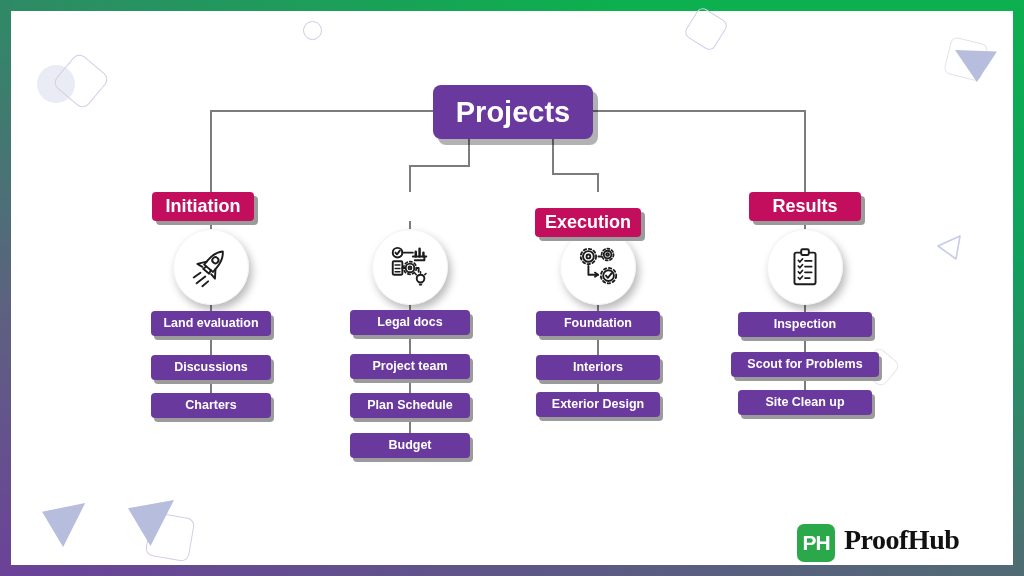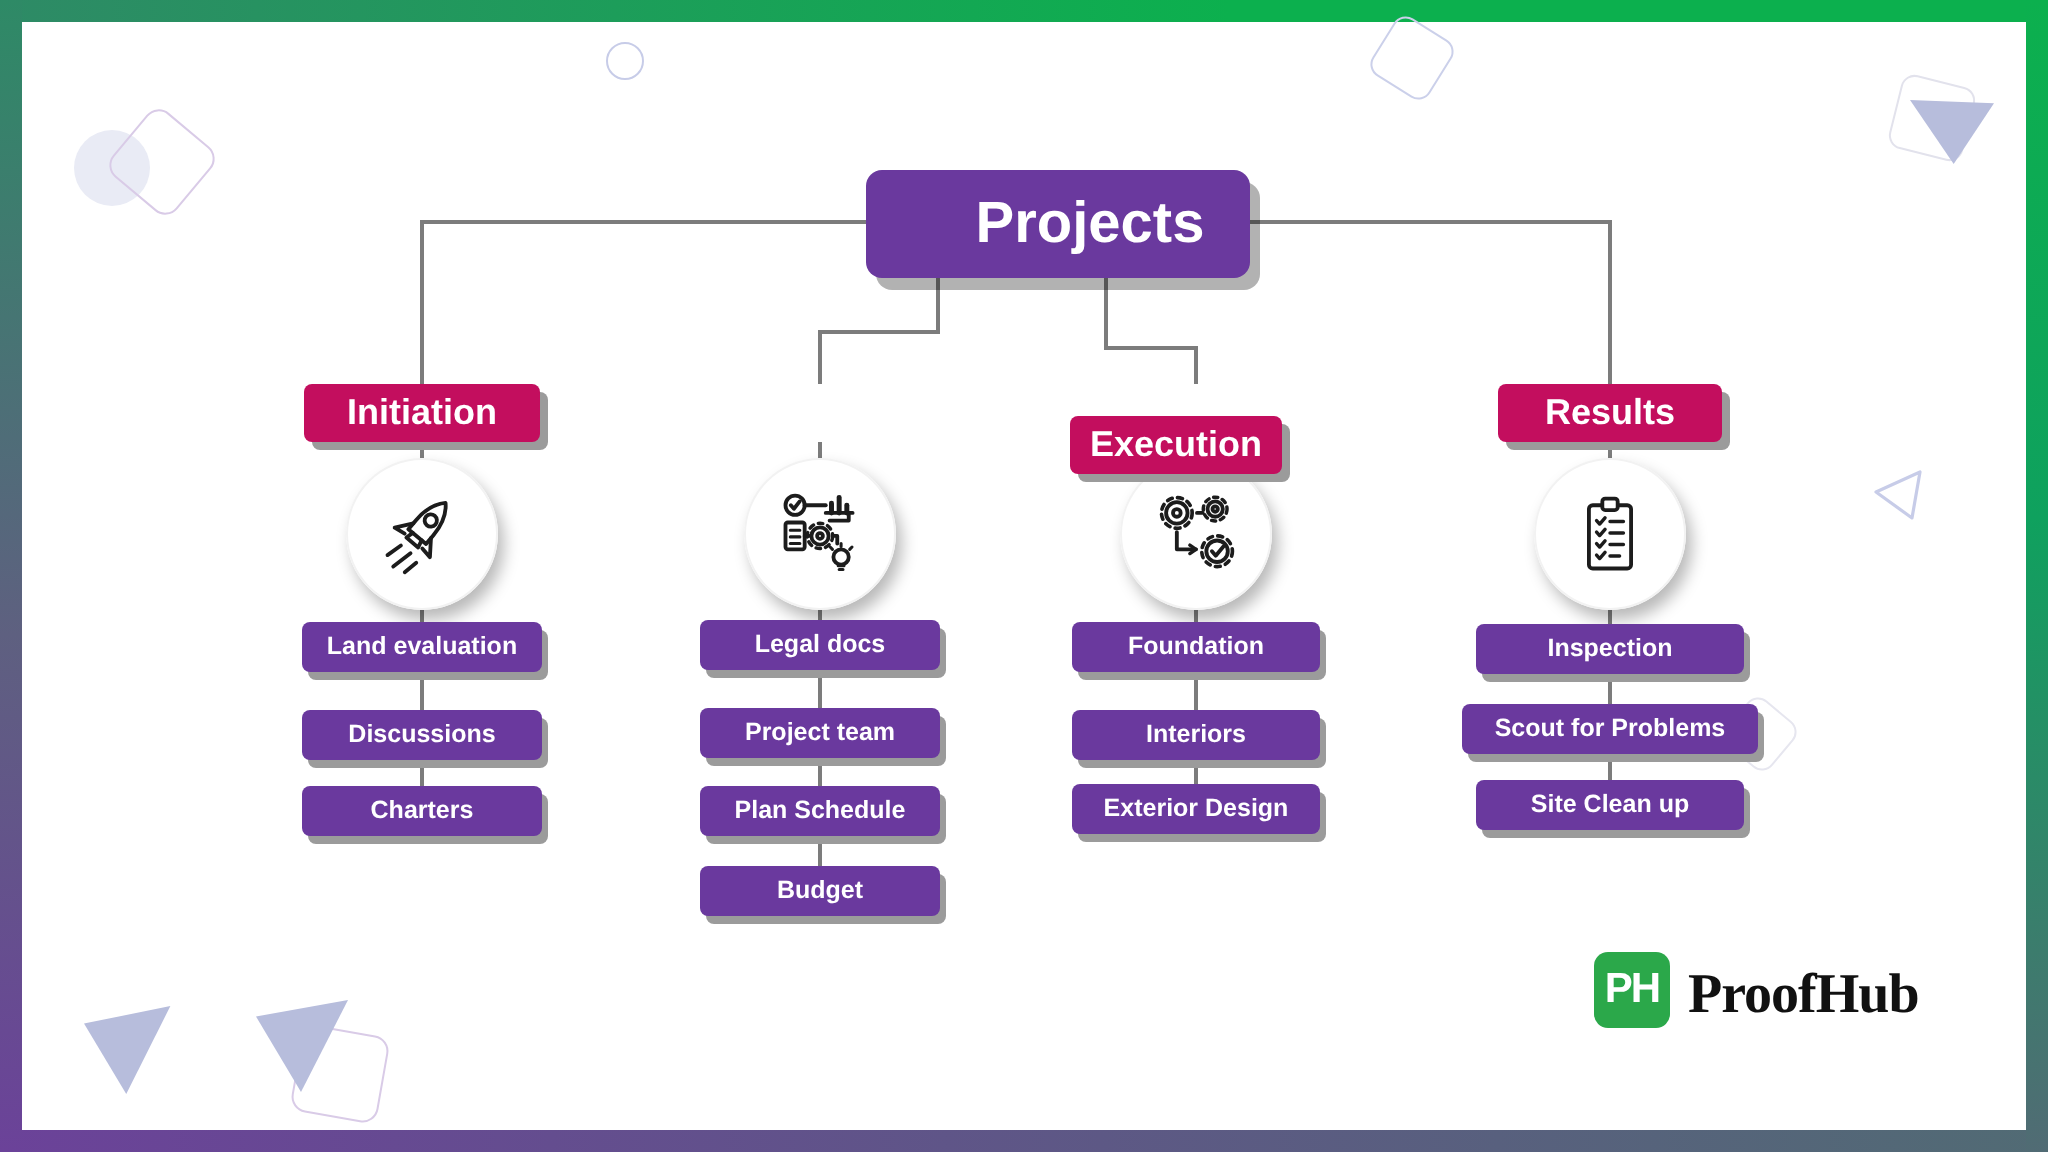--- a/index.html
+++ b/index.html
@@ -20,30 +20,30 @@
   .deco-sq{border:1.5px solid #d9cbe7;border-radius:8px;background:transparent;}
   .deco-sq2{border:1.5px solid #cbd0ea;border-radius:7px;background:transparent;}
   .deco-circle-out{width:17px;height:17px;border-radius:50%;border:1.5px solid #c7cce8;}
   .tri-fill{background:#b7bddc;}
 
   
   .line{position:absolute;background:#7c7c7c;z-index:3;}
 
   
   .node{position:absolute;color:#fff;font-weight:bold;text-align:center;z-index:5;border-radius:5px;}
-  .root-node{background:#6a399e;width:160px;height:54px;line-height:54px;font-size:29px;border-radius:8px;box-shadow:5px 6px 0 rgba(0,0,0,0.30);padding-left:32px;}
+  .root-node{background:#6a399e;width:160px;height:54px;line-height:54px;font-size:29px;border-radius:8px;box-shadow:5px 6px 0 rgba(0,0,0,0.30);}
   .branch-node{background:#c30e5e;height:29px;line-height:29px;font-size:18px;border-radius:4px;box-shadow:4px 4px 0 #9b9b9b;}
   .item-node{background:#6a399e;height:25px;line-height:25px;font-size:12.5px;border-radius:4px;box-shadow:3px 4px 0 #9b9b9b;}
 
   .icon-circle{position:absolute;width:76px;height:76px;border-radius:50%;background:#fff;z-index:4;
     box-shadow:3px 5px 8px rgba(0,0,0,0.28),0 0 0 1px #f2f2f2 inset;display:flex;align-items:center;justify-content:center;}
   .icon-circle svg{display:block;}
 
   
-  .logo{position:absolute;left:797px;top:476px;display:flex;align-items:flex-end;z-index:5;}
+  .logo{position:absolute;left:797px;top:524px;display:flex;align-items:flex-start;z-index:5;}
   .logo-badge{width:38px;height:38px;border-radius:7px;background:#2ba84a;color:#fff;font-weight:bold;font-size:21px;
     display:flex;align-items:center;justify-content:center;letter-spacing:-1px;}
   .logo-name{margin-left:9px;font-size:28px;font-weight:bold;color:#111;letter-spacing:-0.5px;font-family:Liberation Serif, serif;}
 </style>
 </head>
 <body>
 
 <div id="stage">
 
   <div class="edge edge-top"></div>
@@ -77,21 +77,21 @@
   <div class="line" style="left:552px;top:173px;width:47px;height:2px;"></div>
   <div class="line" style="left:597px;top:173px;width:2px;height:19px;"></div>
 
   <div class="line" style="left:210px;top:221px;width:2px;height:186px;"></div>
   <div class="line" style="left:409px;top:221px;width:2px;height:226px;"></div>
   <div class="line" style="left:597px;top:221px;width:2px;height:185px;"></div>
   <div class="line" style="left:804px;top:221px;width:2px;height:183px;"></div>
 
   <div class="node root-node" style="left:433px;top:85px;">Projects</div>
 
-  <div class="node branch-node" style="left:152px;top:192px;width:118px;">Initiation</div>
+  <div class="node branch-node" style="left:152px;top:192px;width:102px;">Initiation</div>
   <div class="node branch-node" style="left:535px;top:208px;width:106px;">Execution</div>
   <div class="node branch-node" style="left:749px;top:192px;width:112px;">Results</div>
 
   <div class="icon-circle" style="left:173px;top:229px;">
     <svg width="46" height="46" viewBox="0 0 48 48" fill="none" stroke="#1c1c1c" stroke-width="2" stroke-linecap="round" stroke-linejoin="round">
       <g transform="rotate(40 26 20)">
         <path d="M26 4 C30 8 32 13 32 21 L32 27 L20 27 L20 21 C20 13 22 8 26 4 Z"></path>
         <circle cx="26" cy="16" r="3.2"></circle>
         <path d="M20 23 L14 31 L20 30"></path>
         <path d="M32 23 L38 31 L32 30"></path>

